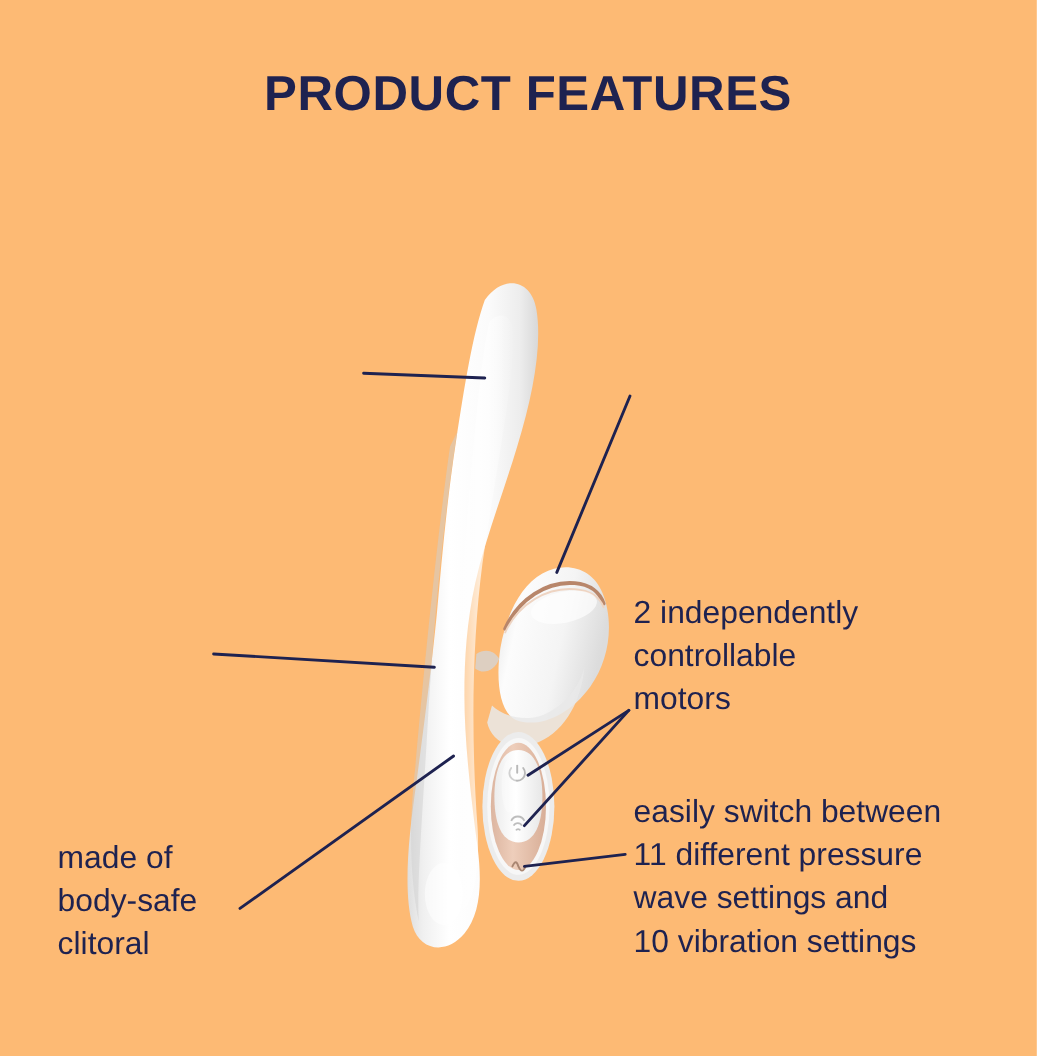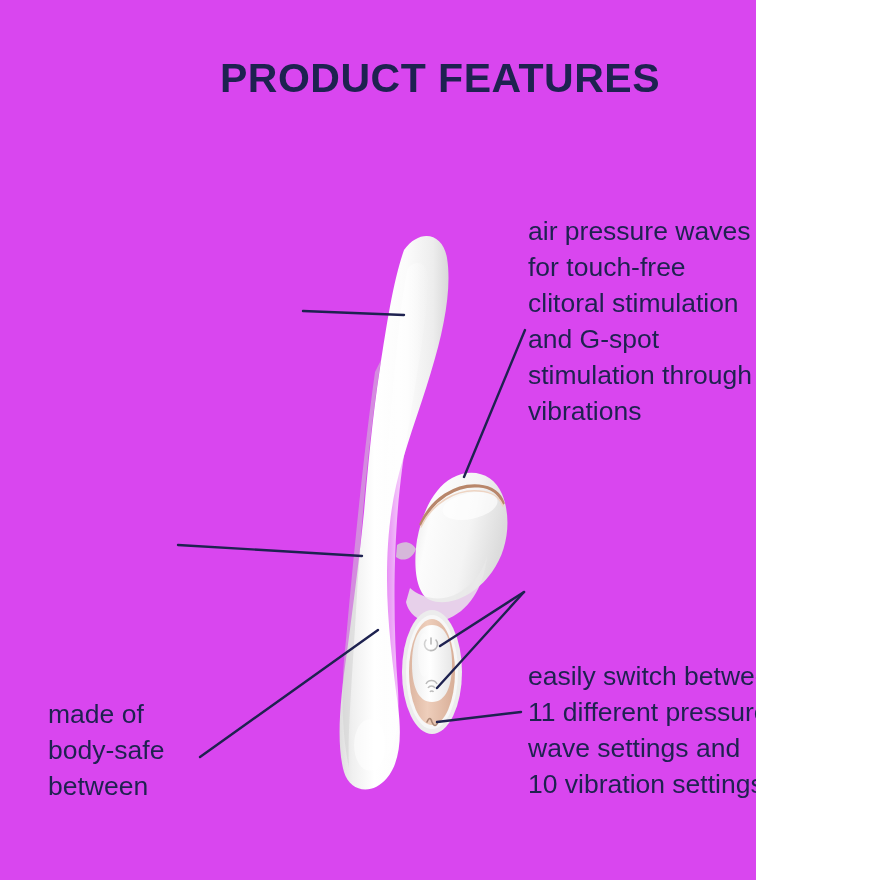--- a/index.html
+++ b/index.html
@@ -5,23 +5,23 @@
   html, body {
     margin: 0;
     padding: 0;
     background: #ffffff;
   }
   body {
     font-family: "Liberation Sans", sans-serif;
   }
   #infographic {
     position: relative;
-    width: 756px;
+    width: 864px;
     height: 880px;
-    background: #d946ef;
+    background: #fdba74;
     overflow: hidden;
   }
 
   
   .title {
     position: absolute;
     top: 55px;
     left: 0;
     width: 880px;
     text-align: center;
@@ -202,28 +202,25 @@
       <line x1="524" y1="592" x2="440" y2="646"></line>
       <line x1="524" y1="592" x2="437" y2="688"></line>
       <line x1="521" y1="712" x2="437" y2="722"></line>
     </g>
   </svg>
 
 
 
   <div class="feature left" id="feat-silicone">made of
 body-safe
-between</div>
-
-  <div class="feature right" id="feat-airpressure">air pressure waves
-for touch-free
-clitoral stimulation
-and G-spot
-stimulation through
-vibrations</div>
-
+clitoral</div>
+
+
+  <div class="feature right" id="feat-motors">2 independently
+controllable
+motors</div>
 
   <div class="feature right" id="feat-settings">easily switch between
 11 different pressure
 wave settings and
 10 vibration settings</div>
 
 </div>
 
 </body></html>

